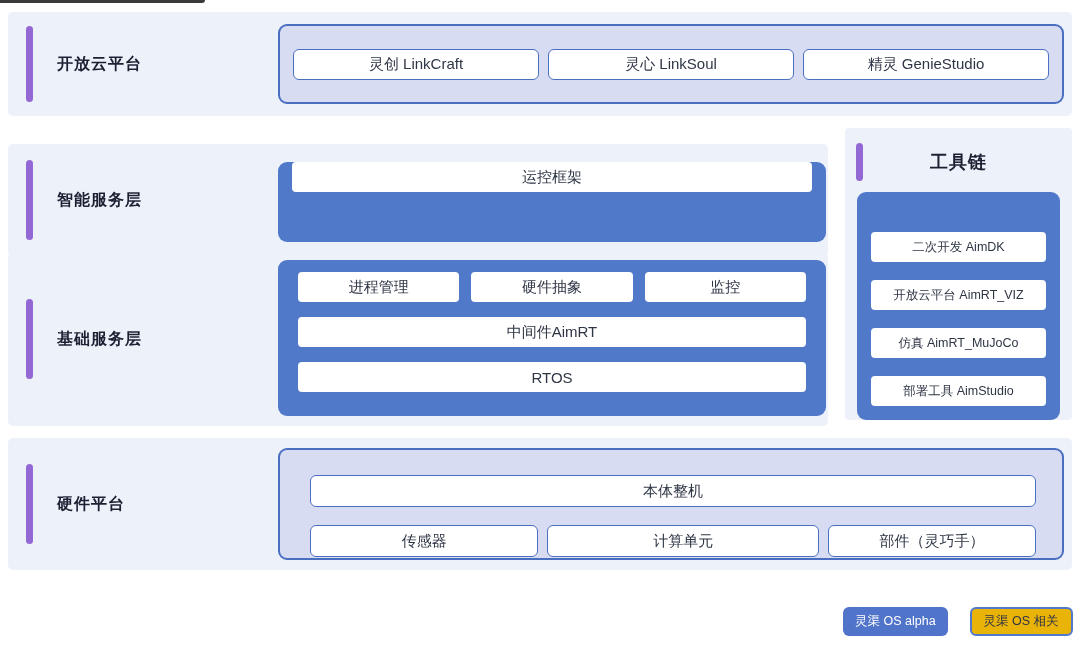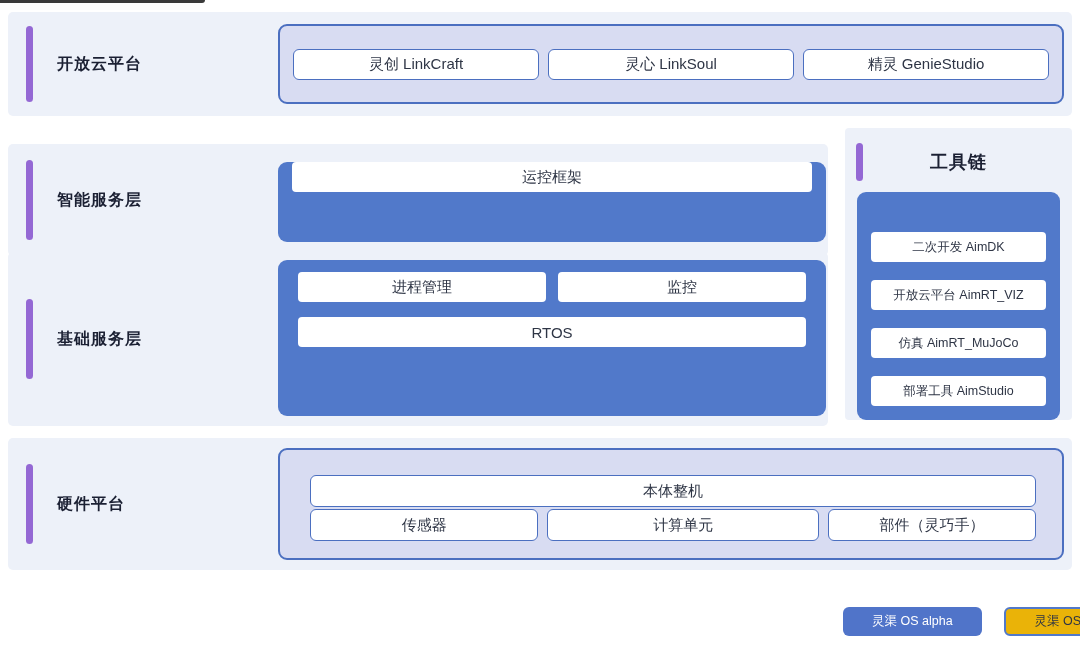--- a/index.html
+++ b/index.html
@@ -95,30 +95,30 @@
 
   
   .c3{left:270px;top:8px;width:548px;height:156px;
       display:flex;flex-direction:column;padding:12px 20px 0;gap:15px;}
   .c3 .hrow{display:flex;gap:12px;}
   .c3 .hrow .module-box{flex:1;height:30px;}
   .c3 .wide{height:30px;}
 
   
   .c4{left:270px;top:10px;width:786px;height:112px;
-      display:flex;flex-direction:column;padding:25px 26px 0 30px;gap:2px;}
+      display:flex;flex-direction:column;padding:25px 26px 0 30px;gap:18px;}
   .c4 .module-box{height:32px;}
   .c4 .hrow{display:flex;gap:9px;align-items:center;}
   .c4 .hrow .f1{flex:1.1;} .c4 .hrow .f2{flex:1.31;} .c4 .hrow .f3{flex:1;}
 
   
   .legend{position:absolute;left:843px;top:607px;display:flex;gap:22px;}
   .legend-btn{
     height:29px;display:flex;align-items:center;justify-content:center;
-    font-size:12.5px;border-radius:6px;padding:0 29px;white-space:nowrap;
+    font-size:12.5px;border-radius:6px;padding:0 12px;white-space:nowrap;
     cursor:pointer;
   }
   .legend-filled{background:var(--btn-blue);color:#ffffff;min-width:95px;}
   .legend-outlined{
     background:#eab308;color:var(--box-text);
     border:2px solid var(--blue);min-width:94px;
   }
 </style>
 </head>
 <body>
@@ -161,22 +161,24 @@
 </div>
 
 <div class="panel panel-3">
   <div class="label-wrap">
     <div class="accent-bar bar-80"></div>
     <div class="layer-label">基础服务层</div>
   </div>
   <div class="container-blue c3">
     <div class="hrow">
       <div class="module-box plain">进程管理</div>
+      <div class="module-box plain">硬件抽象</div>
       <div class="module-box plain">监控</div>
     </div>
+    <div class="module-box plain wide">中间件AimRT</div>
     <div class="module-box plain wide">RTOS</div>
   </div>
 </div>
 
 <div class="panel panel-4">
   <div class="label-wrap">
     <div class="accent-bar bar-80"></div>
     <div class="layer-label">硬件平台</div>
   </div>
   <div class="container-lavender c4">

